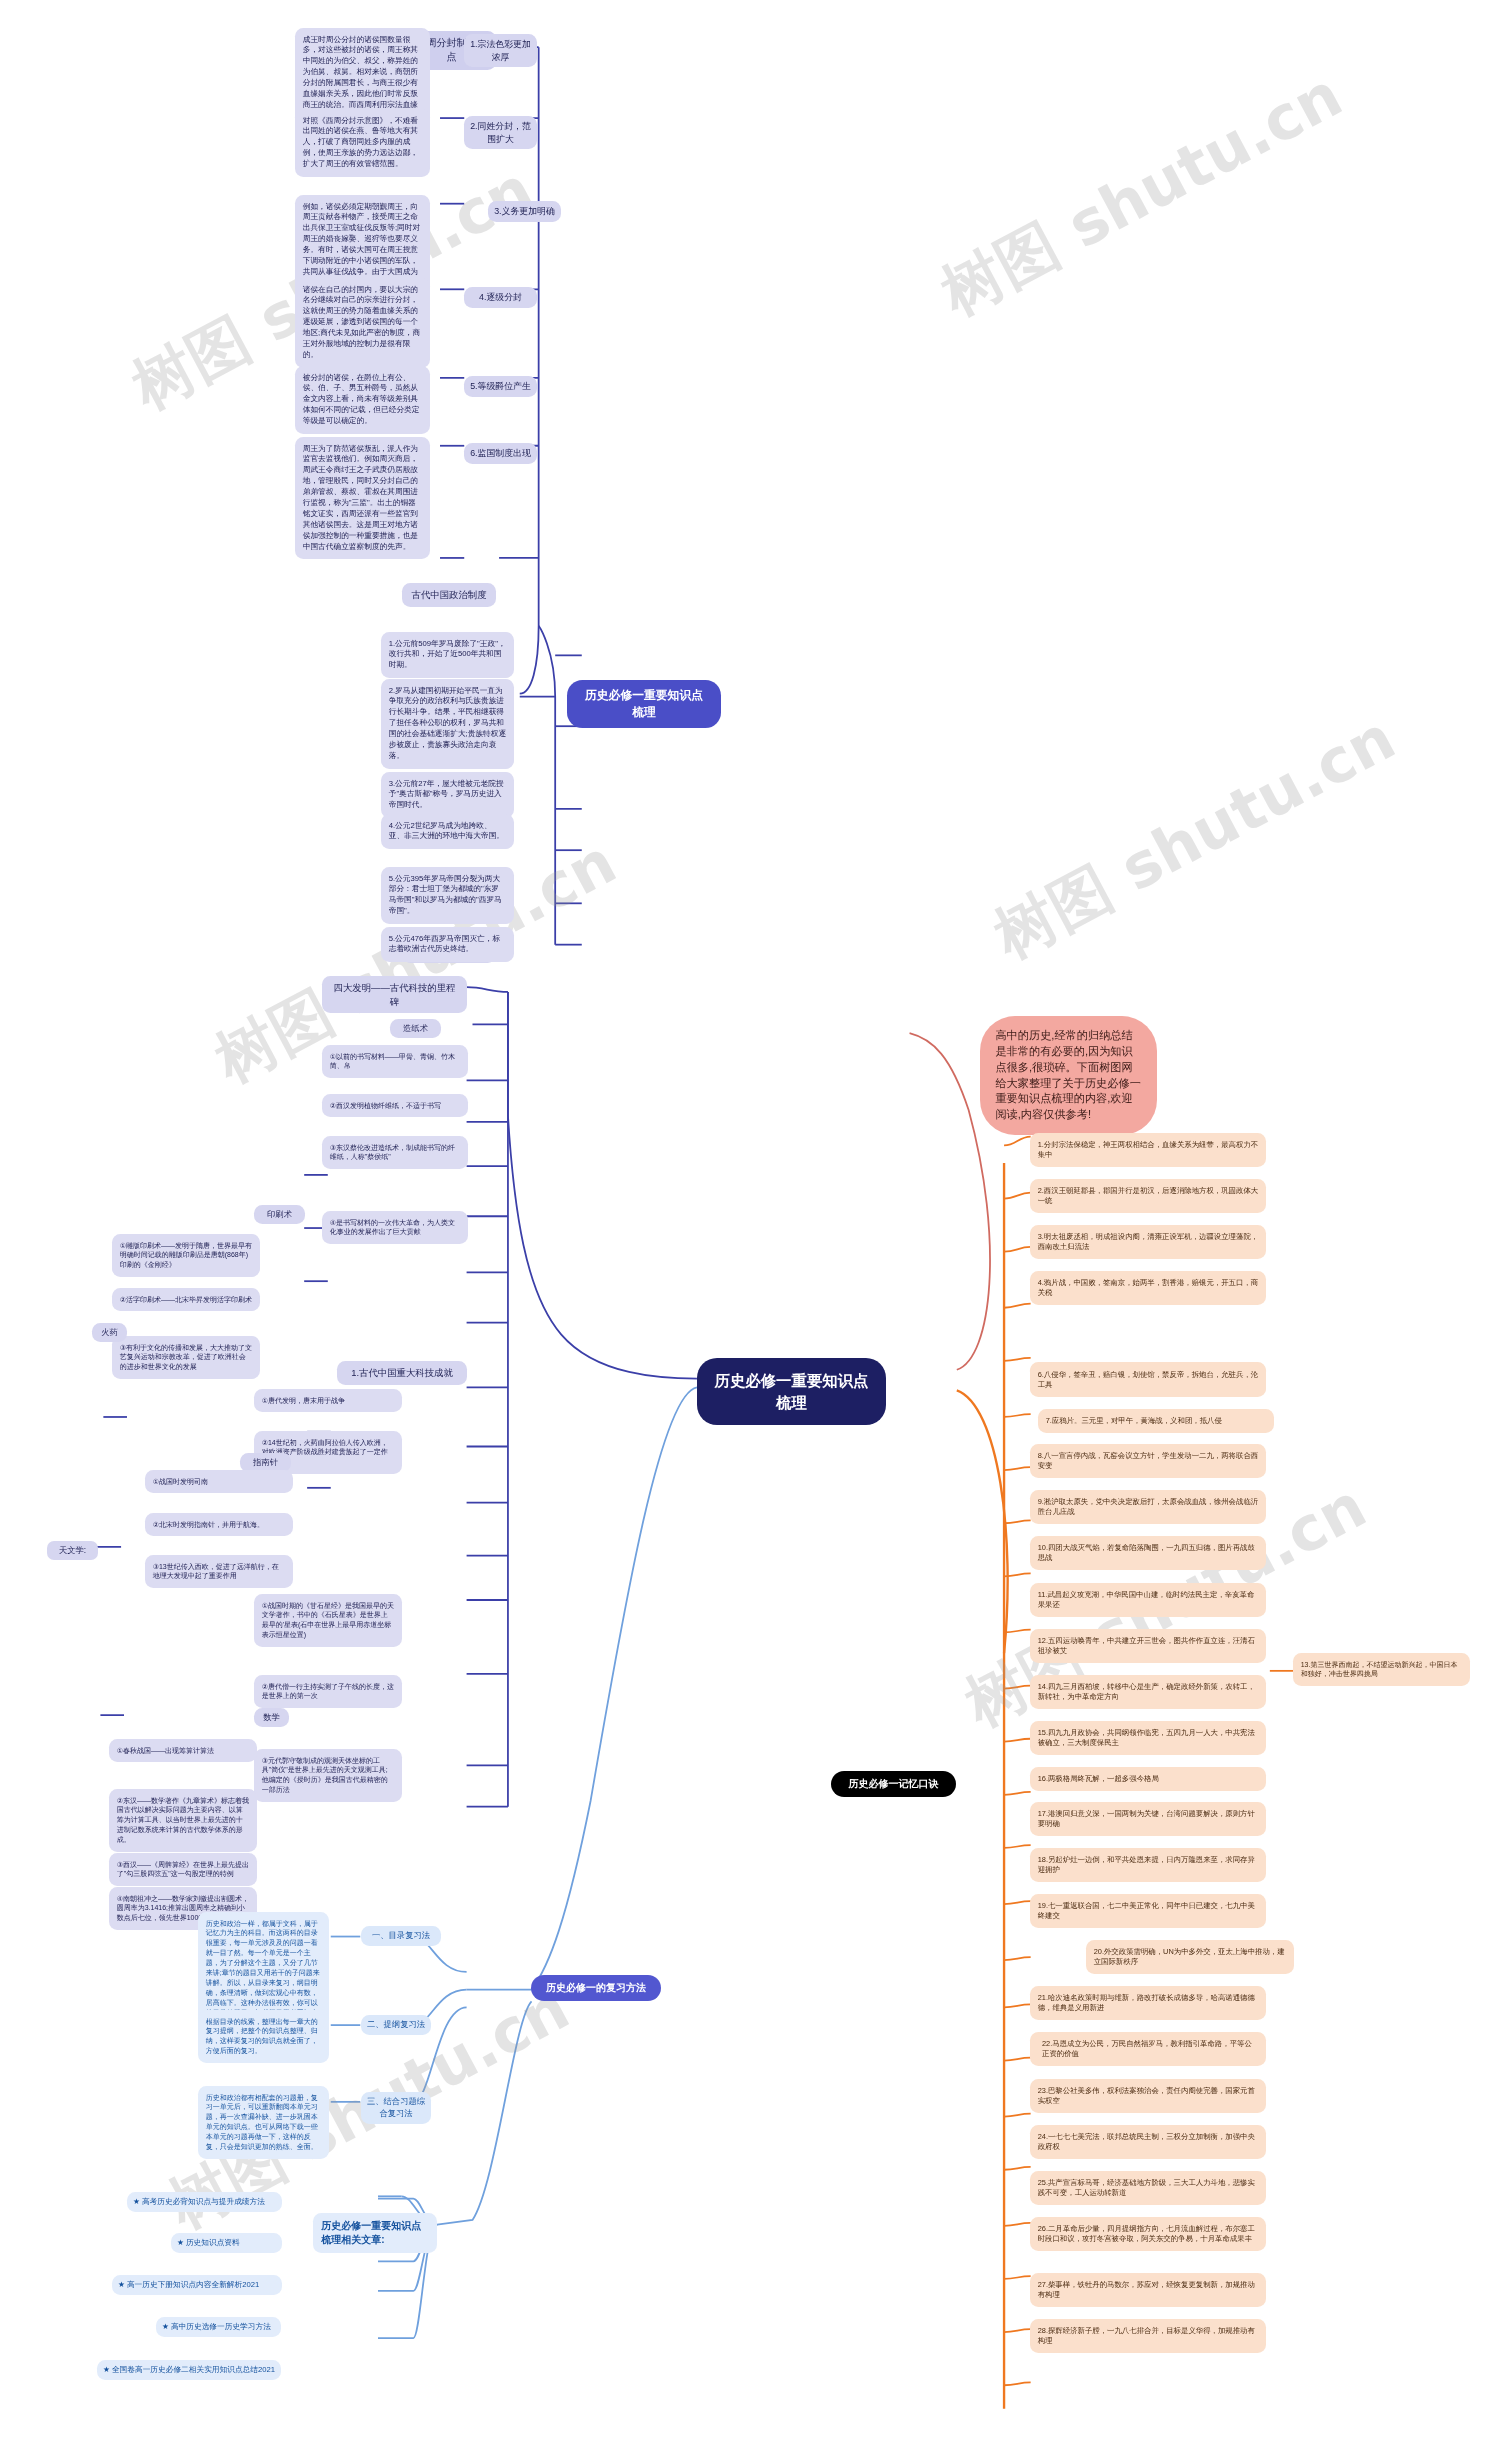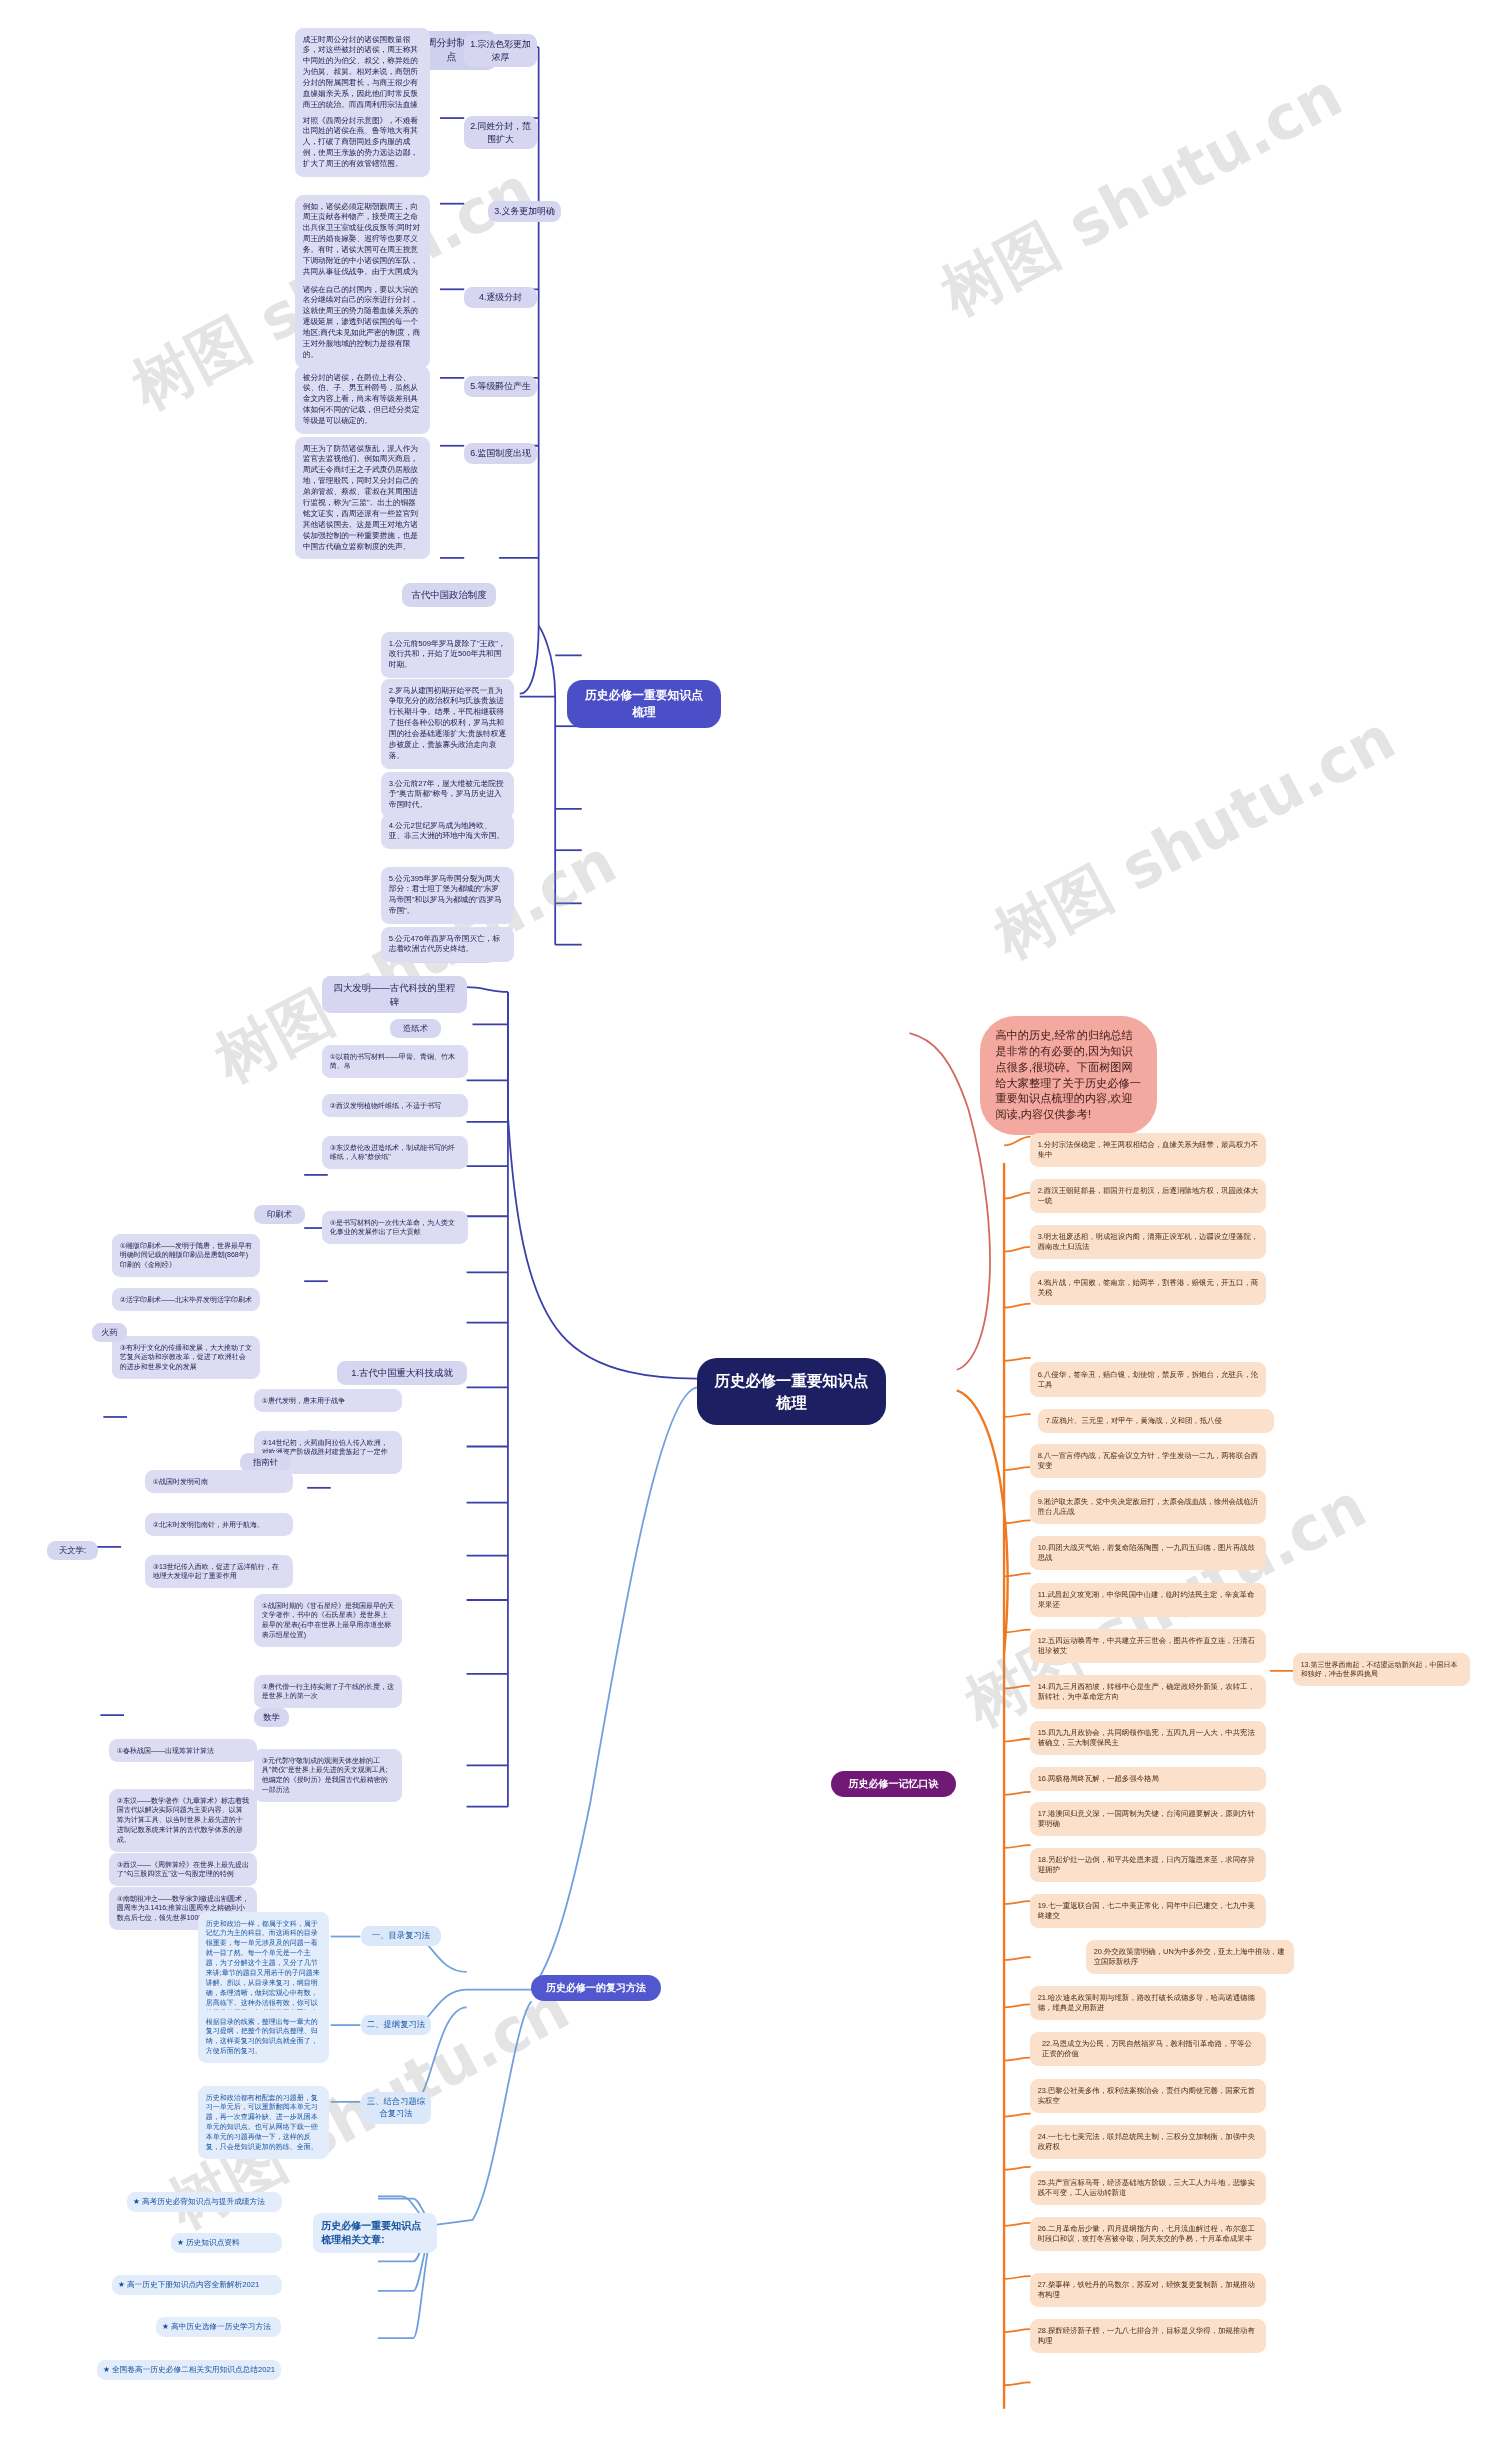--- a/index.html
+++ b/index.html
@@ -18,21 +18,21 @@
   .n-detail{background:#dcdcf2;color:#212255;font-size:8.9px;padding:6.5px 7.7px;}
   
   .n-topic{background:#cfcfee;color:#1d1f52;font-size:10px;padding:5.3px 8.3px;text-align:center;}
   .n-topic2{background:#d6d6f0;color:#1d1f52;font-size:9.4px;padding:5.3px 8.3px;text-align:center;}
   
   .n-branch{background:#4a4ec7;color:#ffffff;font-size:11.8px;padding:7px 13px;border-radius:15.4px;text-align:center;font-weight:bold;}
   .n-branch.light{background:#5257d0;}
   
   .n-root{background:#1d1f63;color:#ffffff;font-size:15.4px;padding:11.8px 15.4px;border-radius:20px;text-align:center;font-weight:bold;}
   
-  .n-branch-o{background:#701a75;color:#ffffff;font-size:11.8px;padding:7px 13px;border-radius:15.4px;text-align:center;font-weight:bold;}
+  .n-branch-o{background:#000000;color:#ffffff;font-size:11.8px;padding:7px 13px;border-radius:15.4px;text-align:center;font-weight:bold;}
   .n-mem{background:#fbe0cc;color:#4a2a10;font-size:8.9px;padding:6.5px 7.7px;}
   .n-intro{background:#f3a8a0;color:#3c1b17;font-size:11.2px;padding:11.8px 15.4px;border-radius:35px;}
   
   .n-link{background:#e2ecfb;color:#15529e;font-size:9.4px;padding:5.9px 8.3px;}
   .n-link-head{background:#e2ecfb;color:#15529e;font-size:10px;padding:5.9px 8.3px;font-weight:bold;}
   .n-method{background:#e2ecfb;color:#15529e;font-size:8.9px;padding:6.5px 7.7px;}
   .n-method-t{background:#dbe8fa;color:#15529e;font-size:9.4px;padding:5.3px 8.3px;text-align:center;}
 
   .wm{position:absolute;color:rgba(150,150,150,.26);font-size:61px;font-weight:bold;
       transform:rotate(-28deg);white-space:nowrap;pointer-events:none;
@@ -225,21 +225,21 @@
       <div class="node n-detail" style="left: 112px; top: 1234px; width: 148px; font-size: 7px;">①雕版印刷术——发明于隋唐，世界最早有明确时间记载的雕版印刷品是唐朝(868年)印刷的《金刚经》</div>
       <div class="node n-detail" style="left: 112px; top: 1288px; width: 148px; font-size: 7px;">②活字印刷术——北宋毕昇发明活字印刷术</div>
       <div class="node n-detail" style="left: 112px; top: 1336px; width: 148px; font-size: 7px;">③有利于文化的传播和发展，大大推动了文艺复兴运动和宗教改革，促进了欧洲社会的进步和世界文化的发展</div>
       <div class="node n-topic2" style="left: 92px; top: 1323px; width: 35px; font-size: 8.3px; padding: 3.5px 5.3px;">火药</div>
       <div class="node n-detail" style="left: 254px; top: 1389px; width: 148px; font-size: 7px;">①唐代发明，唐末用于战争</div>
       <div class="node n-detail" style="left: 254px; top: 1431px; width: 148px; font-size: 7px;">②14世纪初，火药由阿拉伯人传入欧洲，对欧洲资产阶级战胜封建贵族起了一定作用</div>
       <div class="node n-topic2" style="left: 240px; top: 1453px; width: 51px; font-size: 8.3px; padding: 3.5px 5.3px;">指南针</div>
       <div class="node n-detail" style="left: 145px; top: 1470px; width: 148px; font-size: 7px;">①战国时发明司南</div>
       <div class="node n-detail" style="left: 145px; top: 1513px; width: 148px; font-size: 7px;">②北宋时发明指南针，并用于航海。</div>
       <div class="node n-detail" style="left: 145px; top: 1555px; width: 148px; font-size: 7px;">③13世纪传入西欧，促进了远洋航行，在地理大发现中起了重要作用</div>
-      <div class="node n-topic2" style="left: 47px; top: 1541px; width: 51px; font-size: 8.3px; padding: 3.5px 5.3px;">天文学:</div>
+      <div class="node n-topic2" style="left: 47px; top: 1541px; width: 51px; font-size: 8.3px; padding: 3.5px 5.3px; border-radius: 7px;">天文学:</div>
       <div class="node n-detail" style="left: 254px; top: 1594px; width: 148px; font-size: 7px;">①战国时期的《甘石星经》是我国最早的天文学著作，书中的《石氏星表》是世界上最早的'星表(石申在世界上最早用赤道坐标表示恒星位置)</div>
       <div class="node n-detail" style="left: 254px; top: 1675px; width: 148px; font-size: 7px;">②唐代僧一行主持实测了子午线的长度，这是世界上的第一次</div>
       <div class="node n-detail" style="left: 254px; top: 1749px; width: 148px; font-size: 7px;">③元代郭守敬制成的观测天体坐标的工具"简仪"是世界上最先进的天文观测工具;他编定的《授时历》是我国古代最精密的一部历法</div>
       <div class="node n-topic2" style="left: 254px; top: 1708px; width: 35px; font-size: 8.3px; padding: 3.5px 5.3px;">数学</div>
       <div class="node n-detail" style="left: 109px; top: 1739px; width: 148px; font-size: 7px;">①春秋战国——出现筹算计算法</div>
       <div class="node n-detail" style="left: 109px; top: 1789px; width: 148px; font-size: 7px;">②东汉——数学著作《九章算术》标志着我国古代以解决实际问题为主要内容、以算筹为计算工具、以当时世界上最先进的十进制记数系统来计算的古代数学体系的形成。</div>
       <div class="node n-detail" style="left: 109px; top: 1853px; width: 148px; font-size: 7px;">③西汉——《周髀算经》在世界上最先提出了"勾三股四弦五"这一勾股定理的特例</div>
       <div class="node n-detail" style="left: 109px; top: 1887px; width: 148px; font-size: 7px;">④南朝祖冲之——数学家刘徽提出割圆术，圆周率为3.1416;推算出圆周率之精确到小数点后七位，领先世界1000年</div>
     </div>
 

